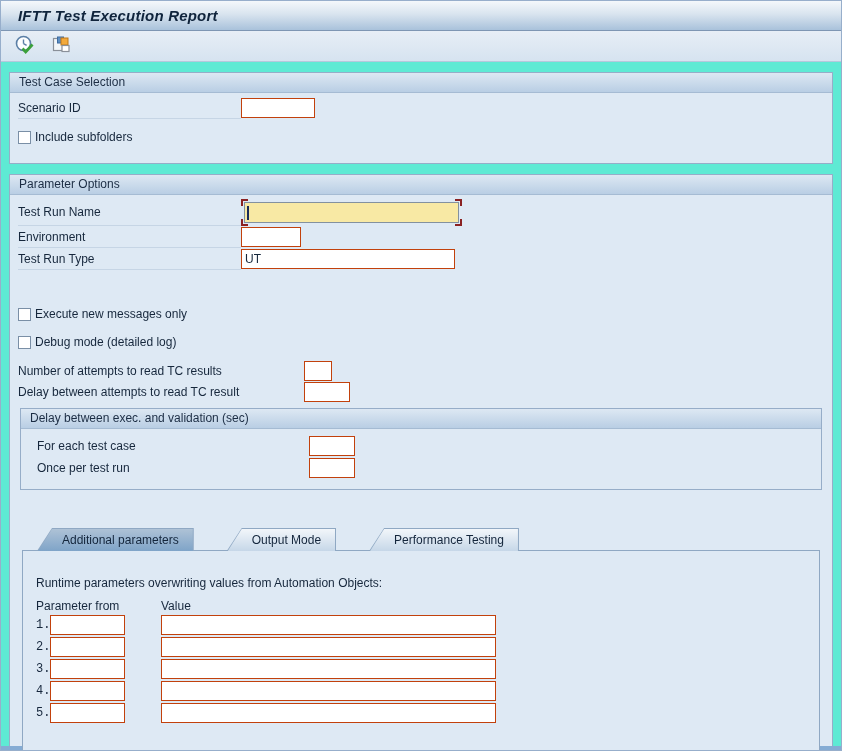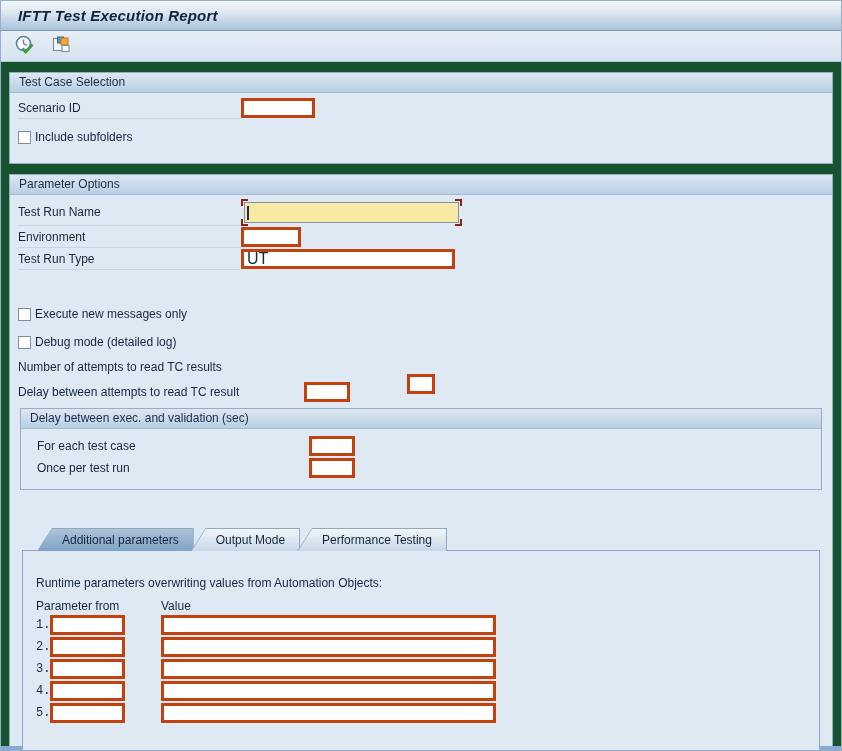--- a/index.html
+++ b/index.html
@@ -6,21 +6,21 @@
   html,body { margin:0; padding:0; }
   body {
     width:842px; height:751px;
     font-family:"Liberation Sans", sans-serif;
     font-size:12px; color:#16273C;
     background:#E2EBF4;
   }
   .screen{
     width:842px; height:751px;
     border:1px solid #97AECB;
-    background:#14532d;
+    background:#5eead4;
     position:relative; overflow:hidden;
   }
   
   .titlebar{
     height:30px;
     background:linear-gradient(#F4F8FB, #D9E4EF 45%, #A9C2DB);
     border-bottom:1px solid #7E96B3;
     display:flex; align-items:center; padding:0 17px;
   }
   .titlebar .title{ font-style:italic; font-weight:bold; font-size:15px; color:#10243C; letter-spacing:.2px; }
@@ -45,22 +45,22 @@
     padding:2px 9px 3px 9px;
     color:#1C2D44;
   }
   .gbody{ padding:4px 0 8px 0; }
   
   .frow{ display:flex; align-items:center; height:22px; margin:0 8px; }
   .lcell{ width:223px; align-self:stretch; display:flex; align-items:center; border-bottom:1px solid #C6D5E5; }
   .lcell-wide{ width:286px; align-self:stretch; display:flex; align-items:center; }
   .tocell{ width:104px; align-self:stretch; display:flex; align-items:center; justify-content:center; border-bottom:1px solid #C6D5E5; }
   .ip{
-    height:20px; border:3px solid #c2410c; background:#FFFFFF;
-    font-family:"Liberation Sans",sans-serif; font-size:16px; color:#16273C;
+    height:20px; border:1px solid #c2410c; background:#FFFFFF;
+    font-family:"Liberation Sans",sans-serif; font-size:12px; color:#16273C;
     padding:1px 3px; outline:none;
   }
   .w74{ width:74px; } .w60{ width:60px; } .w214{ width:214px; }
   .w28{ width:28px; } .w46{ width:46px; } .w75{ width:75px; } .w335{ width:335px; }
   
   .focuswrap{ position:relative; padding:3px; }
   .ffield{
     width:215px; height:21px;
     border:1px solid #83919F;
     background:#F8E9A4;
@@ -82,21 +82,21 @@
     border:1px solid #BFA540; border-radius:3px;
     display:flex; align-items:center; justify-content:center; cursor:pointer;
   }
   
   .subframe{ border:1px solid #96ADC8; margin:6px 10px 0 10px; }
   .subbody{ padding:2px 0 10px 0; }
   .subrow{ display:flex; align-items:center; height:22px; margin:0 8px 0 16px; }
   .sublabel{ width:272px; }
   
   .tabzone{ margin:38px 12px 0 12px; }
-  .tabs{ display:flex; height:23px; margin-left:15px; position:relative; z-index:2; }
+  .tabs{ display:flex; height:23px; margin-left:15px; position:relative; z-index:2;gap:36px; }
   .tab{
     clip-path:polygon(15px 0, 100% 0, 100% 100%, 0 100%);
     background:#8FA8C3; padding:1px 1px 0 1px; margin-right:3px; cursor:pointer;
   }
   .tab + .tab{ margin-left:-6px; }
   .tab-inner{
     clip-path:polygon(14px 0, 100% 0, 100% 100%, 0 100%);
     height:22px; display:flex; align-items:center;
     padding:0 14px 0 24px;
     background:linear-gradient(#F2F6FA,#C6D7E8);
@@ -200,21 +200,21 @@
 
         <div class="cbrow">
           <span class="cb"></span>
           <span>Execute new messages only</span>
         </div>
         <div class="cbrow" style="margin-top:2px;">
           <span class="cb"></span>
           <span>Debug mode (detailed log)</span>
         </div>
 
-        <div class="frow" style="height:21px; margin-top:3px;flex-direction:column;">
+        <div class="frow" style="height:21px; margin-top:3px;">
           <span class="lcell-wide">Number of attempts to read TC results</span>
           <input class="ip w28" value="" style="">
         </div>
         <div class="frow" style="height:21px;">
           <span class="lcell-wide">Delay between attempts to read TC result</span>
           <input class="ip w46" value="" style="">
         </div>
 
         <div class="subframe">
           <div class="group-title">Delay between exec. and validation (sec)</div>

